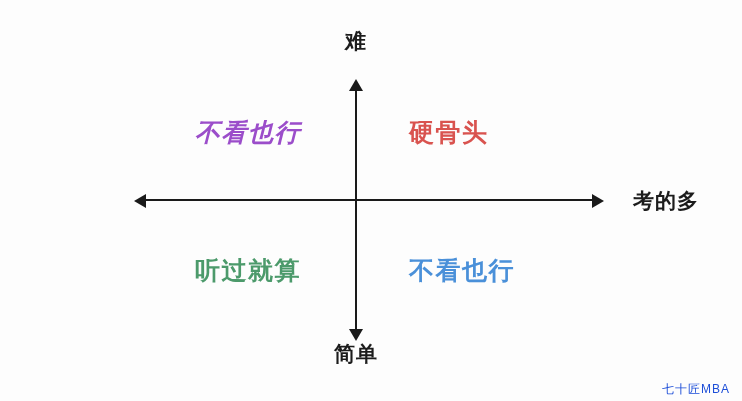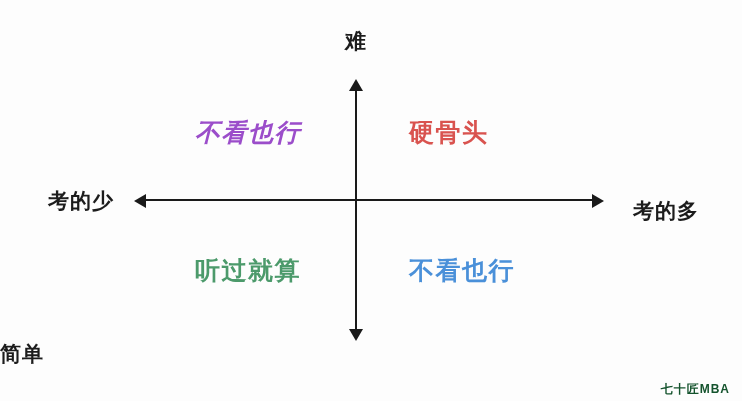--- a/index.html
+++ b/index.html
@@ -74,23 +74,23 @@
   .axis-label {
     position: absolute;
     color: #1c1c1c;
     font-size: 21px;
     font-weight: 700;
     letter-spacing: 1px;
     white-space: nowrap;
     line-height: 1;
   }
   #label-top    { left: 0;   top: 30px;  width: 712px; text-align: center; }
-  #label-bottom { left: 0;   top: 343px; width: 712px; }
+  #label-bottom { left: 0;   top: 343px; width: 712px; text-align: center; }
   #label-left   { left: 48px;  top: 190px; }
-  #label-right  { left: 633px; top: 200px; }
+  #label-right  { left: 633px; top: 190px; }
 
   
   .quadrant-label {
     position: absolute;
     font-size: 25px;
     font-weight: 700;
     letter-spacing: 1.5px;
     white-space: nowrap;
     line-height: 1;
   }
@@ -103,22 +103,22 @@
   #watermark {
     position: absolute;
     right: 12px;
     bottom: 4px;
     text-align: right;
     line-height: 1.15;
     user-select: none;
   }
   #watermark-top {
     font-size: 12px;
-    font-weight: 700;
-    color: #14532d;
+    font-weight: 400;
+    color: #1d4ed8;
     letter-spacing: 1px;
   }
   #watermark-bottom {
     font-size: 17px;
     font-weight: 700;
     color: #8d8d8d;
     letter-spacing: 0.5px;
   }
 </style>
 </head>
@@ -131,21 +131,20 @@
 
   <div class="arrow" id="arrow-up" style="border-bottom-color: rgb(26, 26, 26);"></div>
   <div class="arrow" id="arrow-down" style="border-top-color: rgb(26, 26, 26);"></div>
   <div class="arrow" id="arrow-left" style="border-right-color: rgb(26, 26, 26);"></div>
   <div class="arrow" id="arrow-right" style="border-left-color: rgb(26, 26, 26);"></div>
 
   <div class="axis-label" id="label-top">难</div>
 
   <div class="axis-label" id="label-bottom">简单</div>
 
-  <div class="axis-label" id="label-left">考的少</div>
 
   <div class="axis-label" id="label-right">考的多</div>
 
   <div class="quadrant-label" id="quadrant-top-left" style="color: rgb(155, 77, 202); font-style: italic;">不看也行</div>
 
   <div class="quadrant-label" id="quadrant-bottom-left" style="color: rgb(76, 154, 107);">听过就算</div>
 
   <div class="quadrant-label" id="quadrant-top-right" style="color: rgb(217, 83, 79);">硬骨头</div>
 
   <div class="quadrant-label" id="quadrant-bottom-right" style="color: rgb(74, 144, 217);">不看也行</div>

